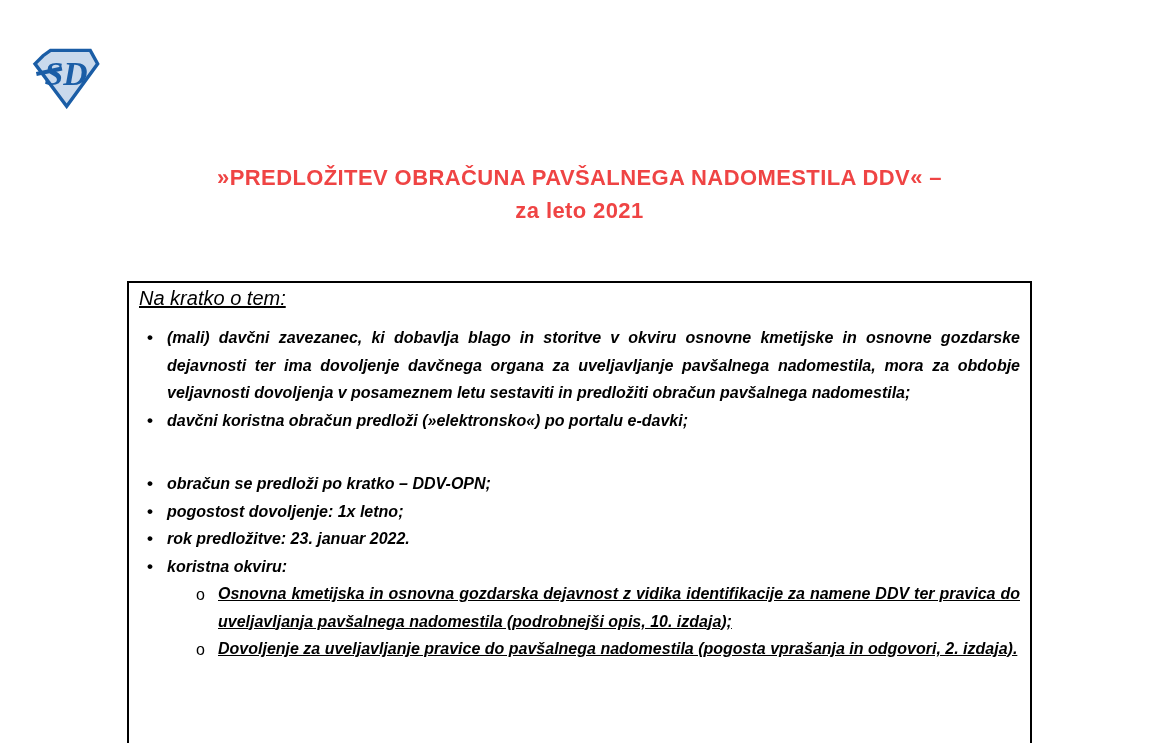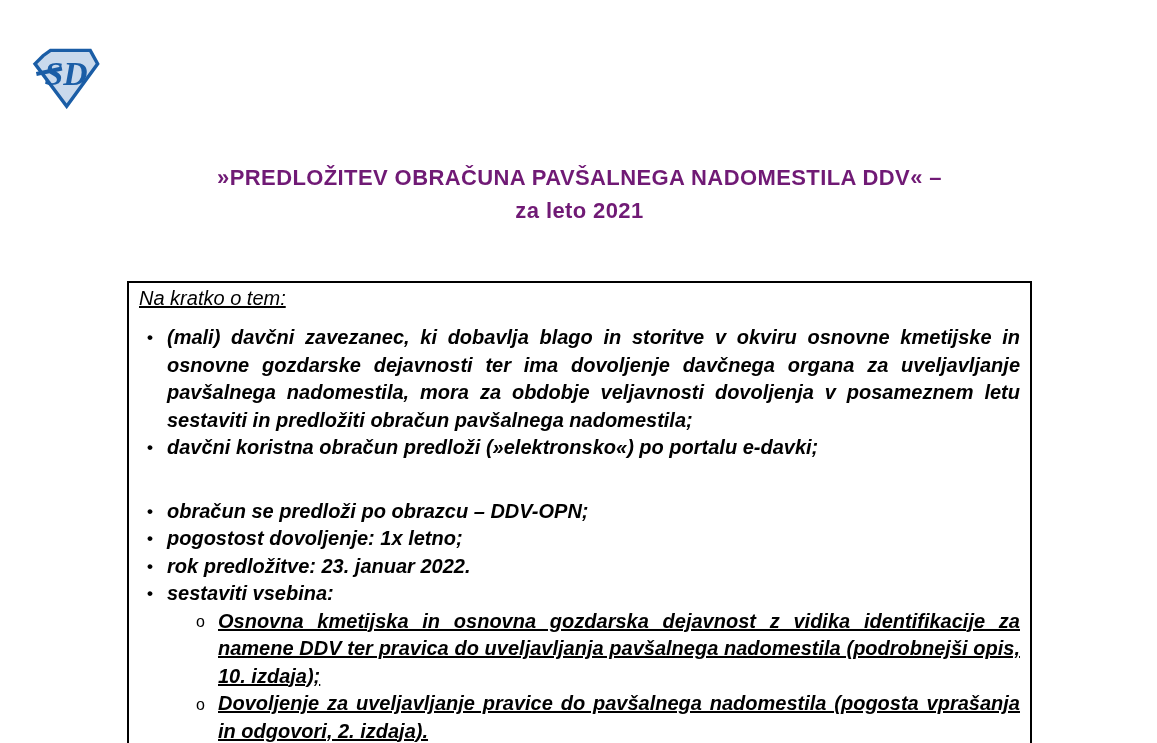--- a/index.html
+++ b/index.html
@@ -26,21 +26,21 @@
   
   .doc-title {
     position: absolute;
     left: 127px;
     width: 905px;
     top: 161px;
     text-align: center;
     font-weight: bold;
     font-size: 22px;
     line-height: 33px;
-    color: #701a75;
+    color: #ef4444;
     letter-spacing: 0.4px;
   }
   
   .content-box {
     position: absolute;
     left: 127px;
     top: 281px;
     width: 905px;
     height: 540px; 
     border: 2px solid #000000;
@@ -58,21 +58,21 @@
     display: inline-block;
   }
   .heading-row { margin: 0; }
   ul.l1, ul.l2 {
     margin: 0;
     padding: 0;
     list-style: none;
   }
   ul.l1 > li, ul.l2 > li {
     position: relative;
-    font-size: 20px;
+    font-size: 16px;
     line-height: 27.5px;
     font-weight: bold;
     font-style: italic;
     text-align: justify;
   }
   ul.l1 > li {
     padding-left: 28px;
   }
   ul.l1 > li::before {
     content: "\2022";
@@ -128,24 +128,24 @@
     </p>
 
     <ul class="l1">
       <li>(mali) davčni zavezanec, ki dobavlja blago in storitve v okviru osnovne kmetijske in osnovne gozdarske dejavnosti ter ima dovoljenje davčnega organa za uveljavljanje pavšalnega nadomestila, mora za obdobje veljavnosti dovoljenja v posameznem letu sestaviti in predložiti obračun pavšalnega nadomestila;</li>
       <li>davčni koristna obračun predloži (»elektronsko«) po portalu e-davki;</li>
     </ul>
 
     <div class="group-gap"></div>
 
     <ul class="l1">
-      <li>obračun se predloži po obrazcu – DDV-OPN;</li>
+      <li>obračun se predloži po kratko – DDV-OPN;</li>
       <li>pogostost dovoljenje: 1x letno;</li>
       <li>rok predložitve: 23. januar 2022.</li>
-      <li>sestaviti vsebina:</li>
+      <li>koristna okviru:</li>
     </ul>
 
     <ul class="l2">
       <li>
         <a class="doc-link">Osnovna kmetijska in osnovna gozdarska dejavnost z vidika identifikacije za namene DDV ter pravica do uveljavljanja pavšalnega nadomestila (podrobnejši opis, 10. izdaja);</a>
       </li>
       <li>
         <a class="doc-link">Dovoljenje za uveljavljanje pravice do pavšalnega nadomestila (pogosta vprašanja in odgovori, 2. izdaja).</a>
       </li>
     </ul>

